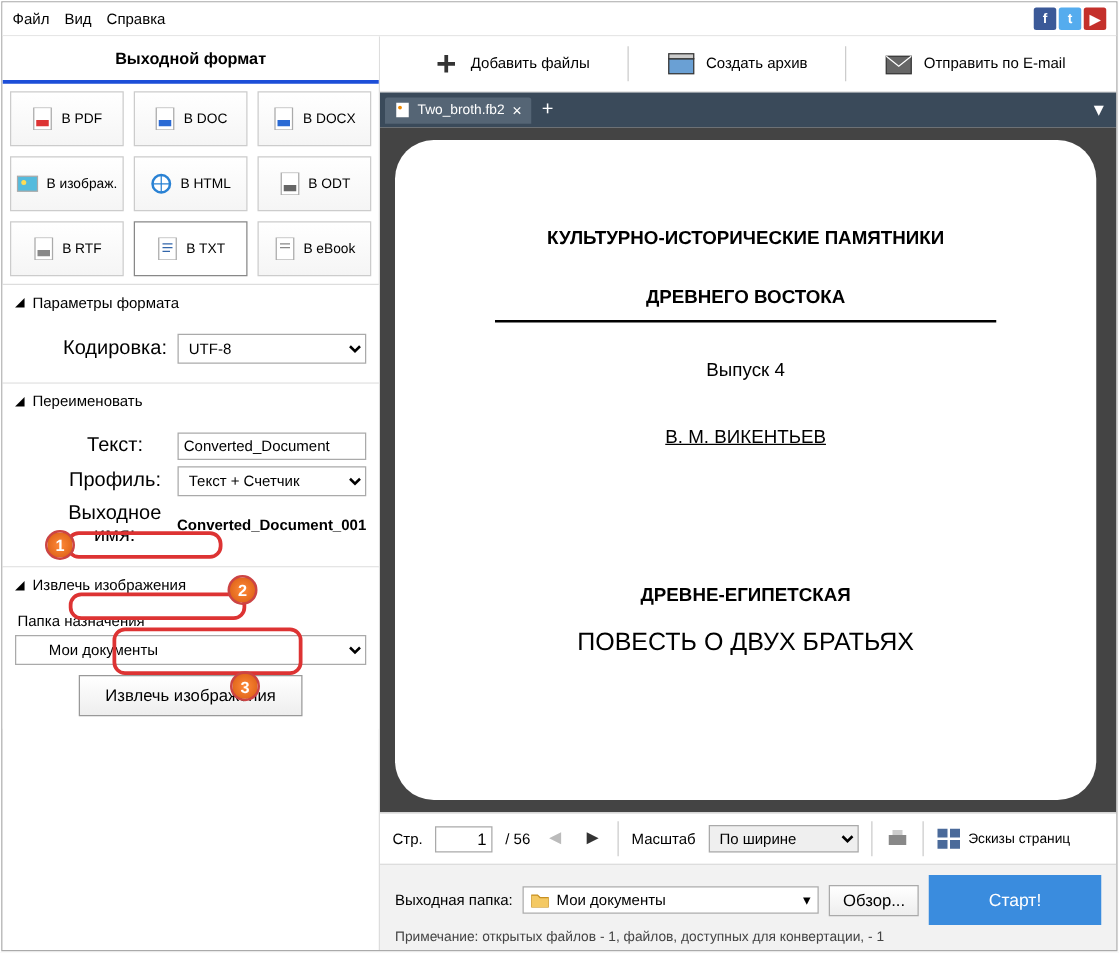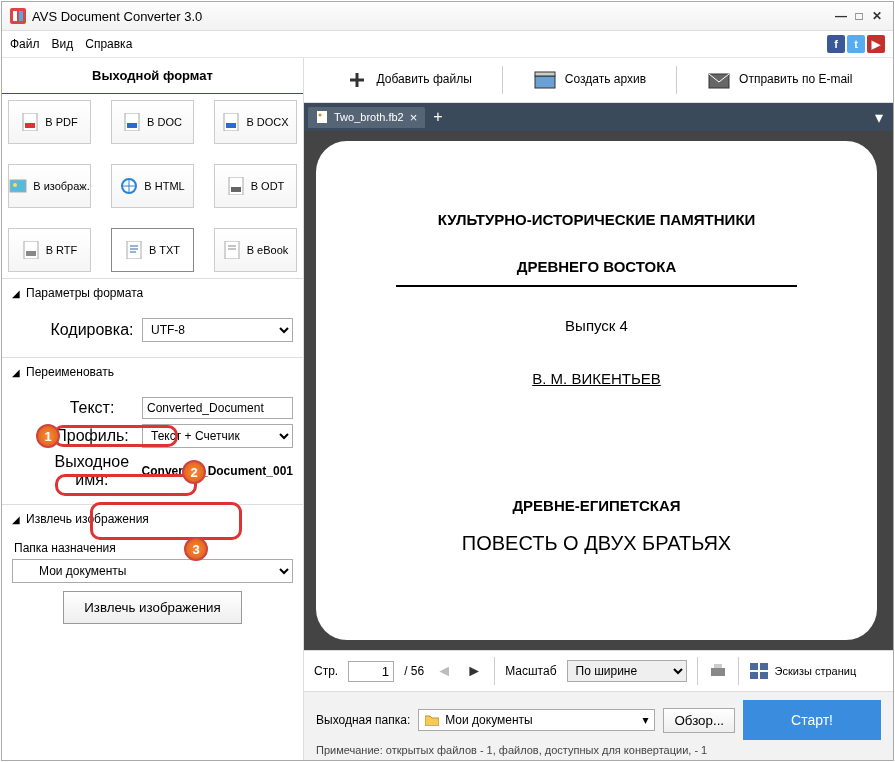--- a/index.html
+++ b/index.html
@@ -12,22 +12,22 @@
 .winbtn { width: 16px; height: 14px; display: flex; align-items: center; justify-content: center; cursor: pointer; font-size: 12px; font-weight: bold; color: #333; }
 .menubar { display: flex; align-items: center; padding: 4px 8px; font-size: 12px; background: #fff; border-bottom: 1px solid #e6e6e6; }
 .menubar .menu-item { margin-right: 12px; cursor: pointer; }
 .menubar .social { margin-left: auto; display: flex; gap: 2px; }
 .social-icon { width: 18px; height: 18px; display: flex; align-items: center; justify-content: center; color: #fff; font-size: 11px; font-weight: bold; border-radius: 2px; cursor: pointer; }
 .fb { background: #3b5998; }
 .tw { background: #55acee; }
 .yt { background: #c4302b; }
 .main { flex: 1; display: flex; overflow: hidden; }
 .left { width: 302px; background: #fff; border-right: 1px solid #ddd; display: flex; flex-direction: column; font-size: 12px; }
-.left-header { text-align: center; font-weight: bold; padding: 10px 0; font-size: 13px; background: #fff; border-bottom: 1px solid #1d4ed8; }
-.formats { display: grid; grid-template-columns: repeat(3,1fr); gap: 16px; padding: 4px; }
+.left-header { text-align: center; font-weight: bold; padding: 10px 0; font-size: 13px; background: #fff; border-bottom: 3px solid #1d4ed8; }
+.formats { display: grid; grid-template-columns: repeat(3,1fr); gap: 4px; padding: 4px; }
 .fmt-btn { border: 1px solid #ccc; background: linear-gradient(#fff,#f5f5f5); font-size: 11px; height: 44px; display: flex; align-items: center; justify-content: center; gap: 6px; cursor: pointer; margin: 2px; }
 .fmt-btn.selected { background: #fff; border: 1px solid #888; }
 .fmt-ico { width: 18px; height: 18px; }
 .section { border-top: 1px solid #ddd; }
 .sec-head { display: flex; align-items: center; padding: 7px 10px; font-size: 12px; cursor: pointer; background: #fff; }
 .sec-head .caret { width: 14px; font-size: 10px; }
 .sec-body { padding: 6px 10px 10px 10px; background: #fff; }
 .row { display: flex; align-items: center; margin: 5px 0; gap: 6px; }
 .row label { width: 88px; text-align: center; font-size: 16px; margin-left: 36px; }
 .row .field { flex: 1; }
@@ -66,33 +66,20 @@
 .extract-btn { border: 1px solid #999; background: linear-gradient(#fff,#eee); padding: 8px 20px; cursor: pointer; display: block; margin: 8px auto 0 auto; }
 .folder-ico { width: 14px; height: 12px; display: inline-block; }
 .tb-ico { width: 24px; height: 20px; }
 .vbar { border-left: 1px solid #ccc; height: 28px; }
 .thumbs { display: flex; align-items: center; gap: 6px; cursor: pointer; }
 </style>
 </head>
 <body>
 
 <div class="window">
-  <div class="titlebar">
-    <svg class="icon" viewBox="0 0 16 16">
-        <rect width="16" height="16" fill="#d44" rx="2"></rect>
-        <rect x="3" y="3" width="4" height="10" fill="#fff"></rect>
-        <rect x="9" y="3" width="4" height="10" fill="#5ad"></rect>
-      </svg>
-    <span class="title">AVS Document Converter 3.0</span>
-    <div class="winbtns">
-      <div class="winbtn">—</div>
-      <div class="winbtn">□</div>
-      <div class="winbtn">✕</div>
-    </div>
-  </div>
 
   <div class="menubar">
     <span class="menu-item">Файл</span>
     <span class="menu-item">Вид</span>
     <span class="menu-item">Справка</span>
     <div class="social">
       <div class="social-icon fb">f</div>
       <div class="social-icon tw">t</div>
       <div class="social-icon yt">▶</div>
     </div>

